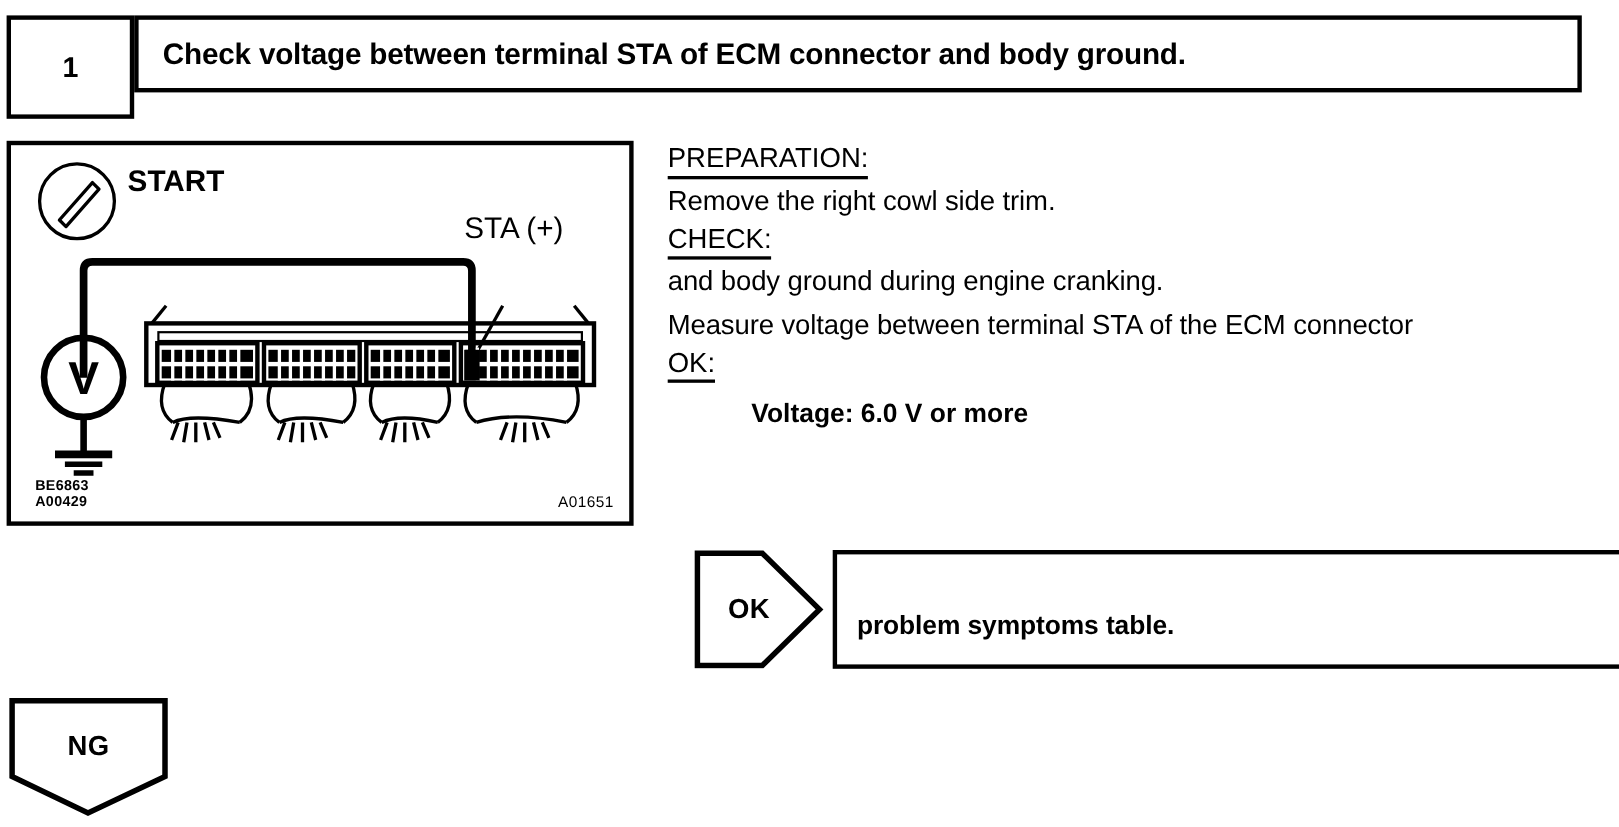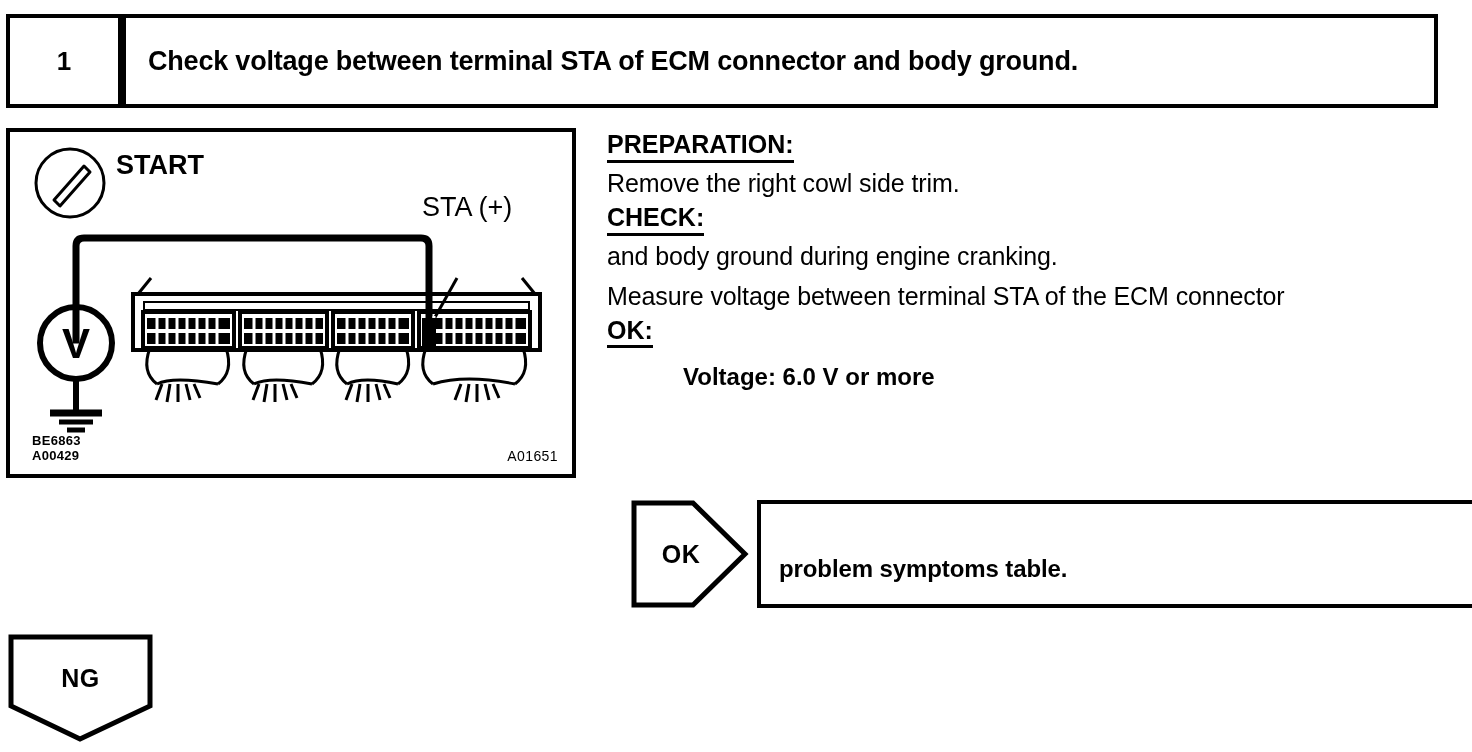--- a/index.html
+++ b/index.html
@@ -39,21 +39,21 @@
   .step-number-cell span {
     font-size: 26px;
     font-weight: bold;
     line-height: 1;
   }
   .step-title-cell {
     position: absolute;
     left: 116px;
     top: 0;
     width: 1316px;
-    height: 94px;
+    height: 70px;
     border: 4px solid #000;
     border-left-width: 4px;
     box-sizing: border-box;
     display: flex;
     align-items: center;
     padding-left: 22px;
   }
   .step-title-cell span {
     font-size: 27px;
     font-weight: bold;
@@ -96,21 +96,21 @@
 
   
   .instructions {
     position: absolute;
     left: 607px;
     top: 130px;
     width: 845px;
   }
   .ins-heading {
     font-size: 25px;
-    font-weight: bold;
+    font-weight: normal;
     display: inline-block;
     border-bottom: 3px solid #000;
     padding-bottom: 1px;
     line-height: 1.15;
     text-align: center;
   }
   .ins-body {
     font-size: 25px;
     line-height: 1.6;
     letter-spacing: -0.1px;

